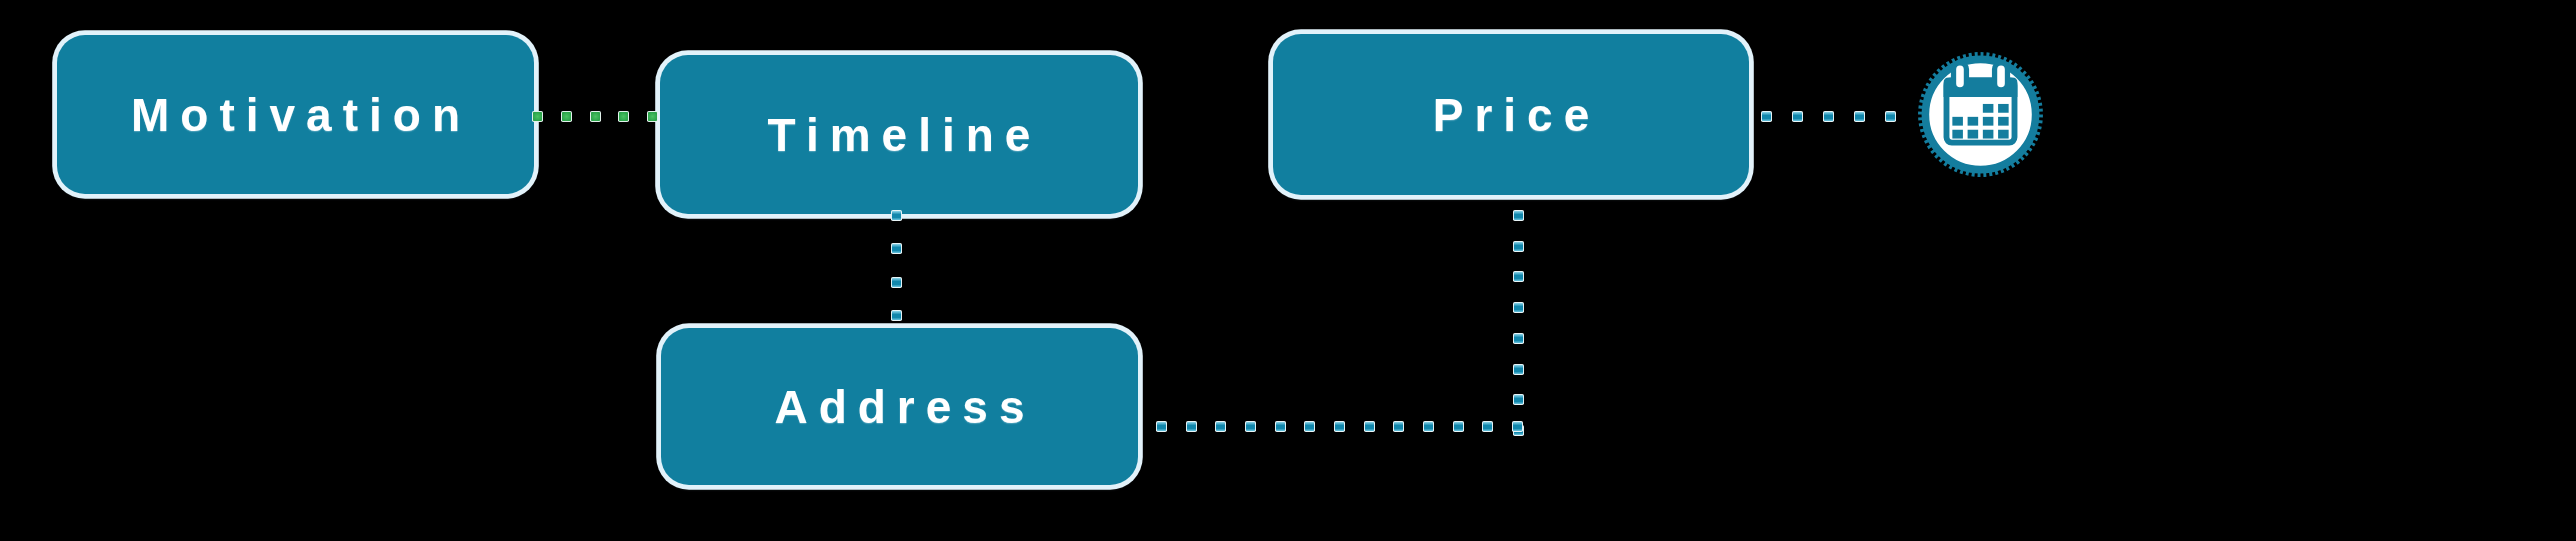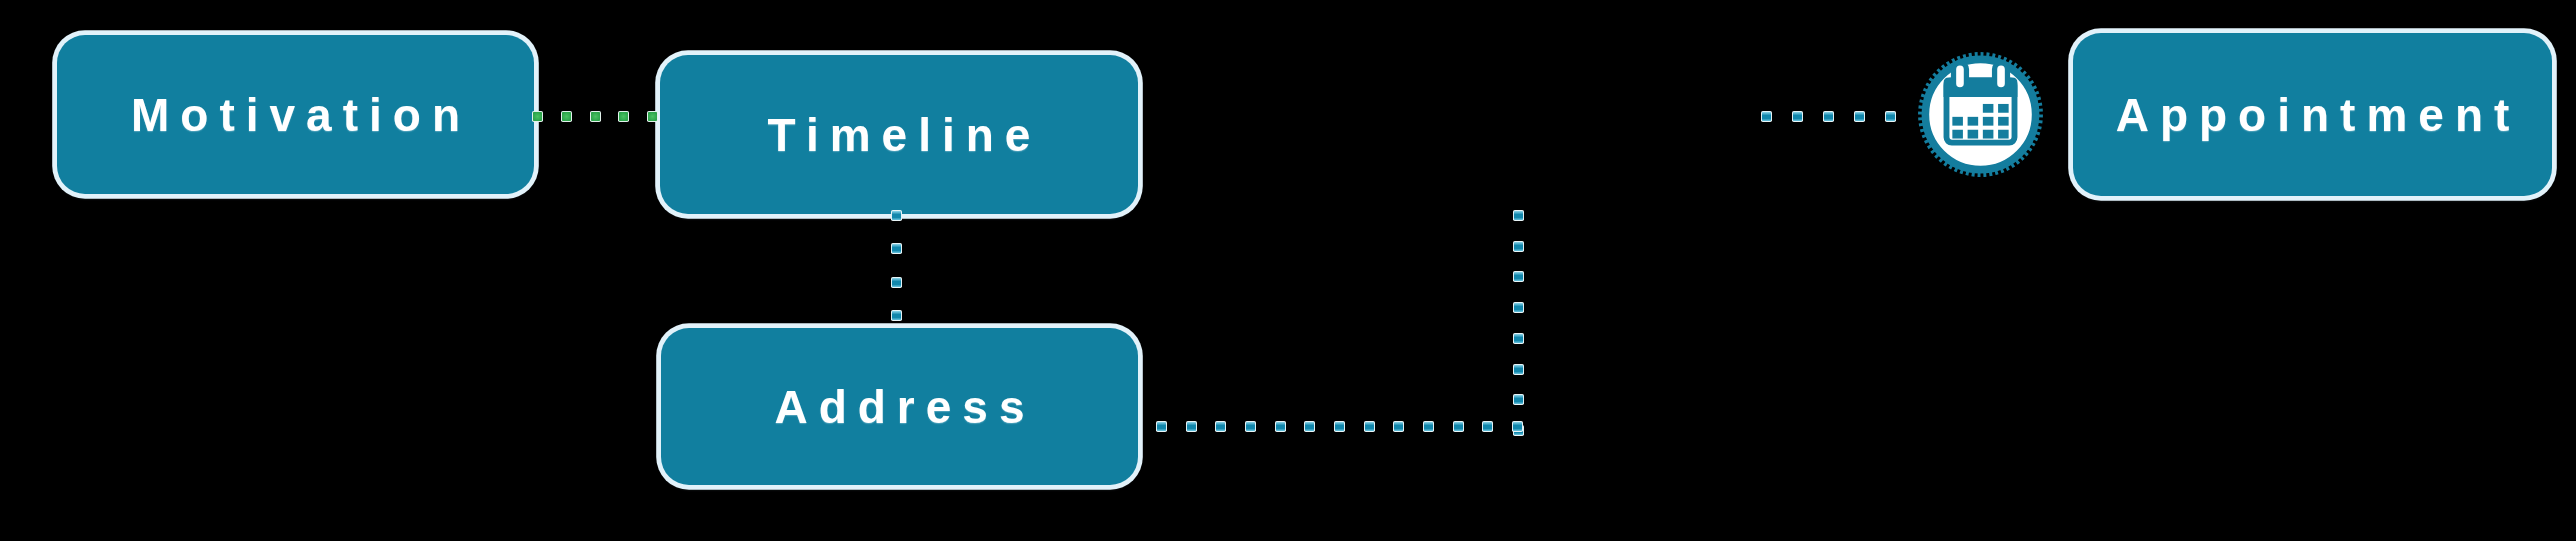--- a/index.html
+++ b/index.html
@@ -77,24 +77,24 @@
 <div class="canvas">
 
   <div class="node" id="node-motivation">
     <span class="label">Motivation</span>
   </div>
 
   <div class="node" id="node-timeline">
     <span class="label">Timeline</span>
   </div>
 
+  <div class="node" id="node-price">
+    <span class="label">Price</span>
+  </div>
 
-  <div class="node" id="node-appointment">
-    <span class="label">Appointment</span>
-  </div>
 
   <div class="node" id="node-address">
     <span class="label">Address</span>
   </div>
 
   <div class="connector h green" id="conn-motivation-timeline">
       <span class="dot"></span>
       <span class="dot"></span>
       <span class="dot"></span>
       <span class="dot"></span>

